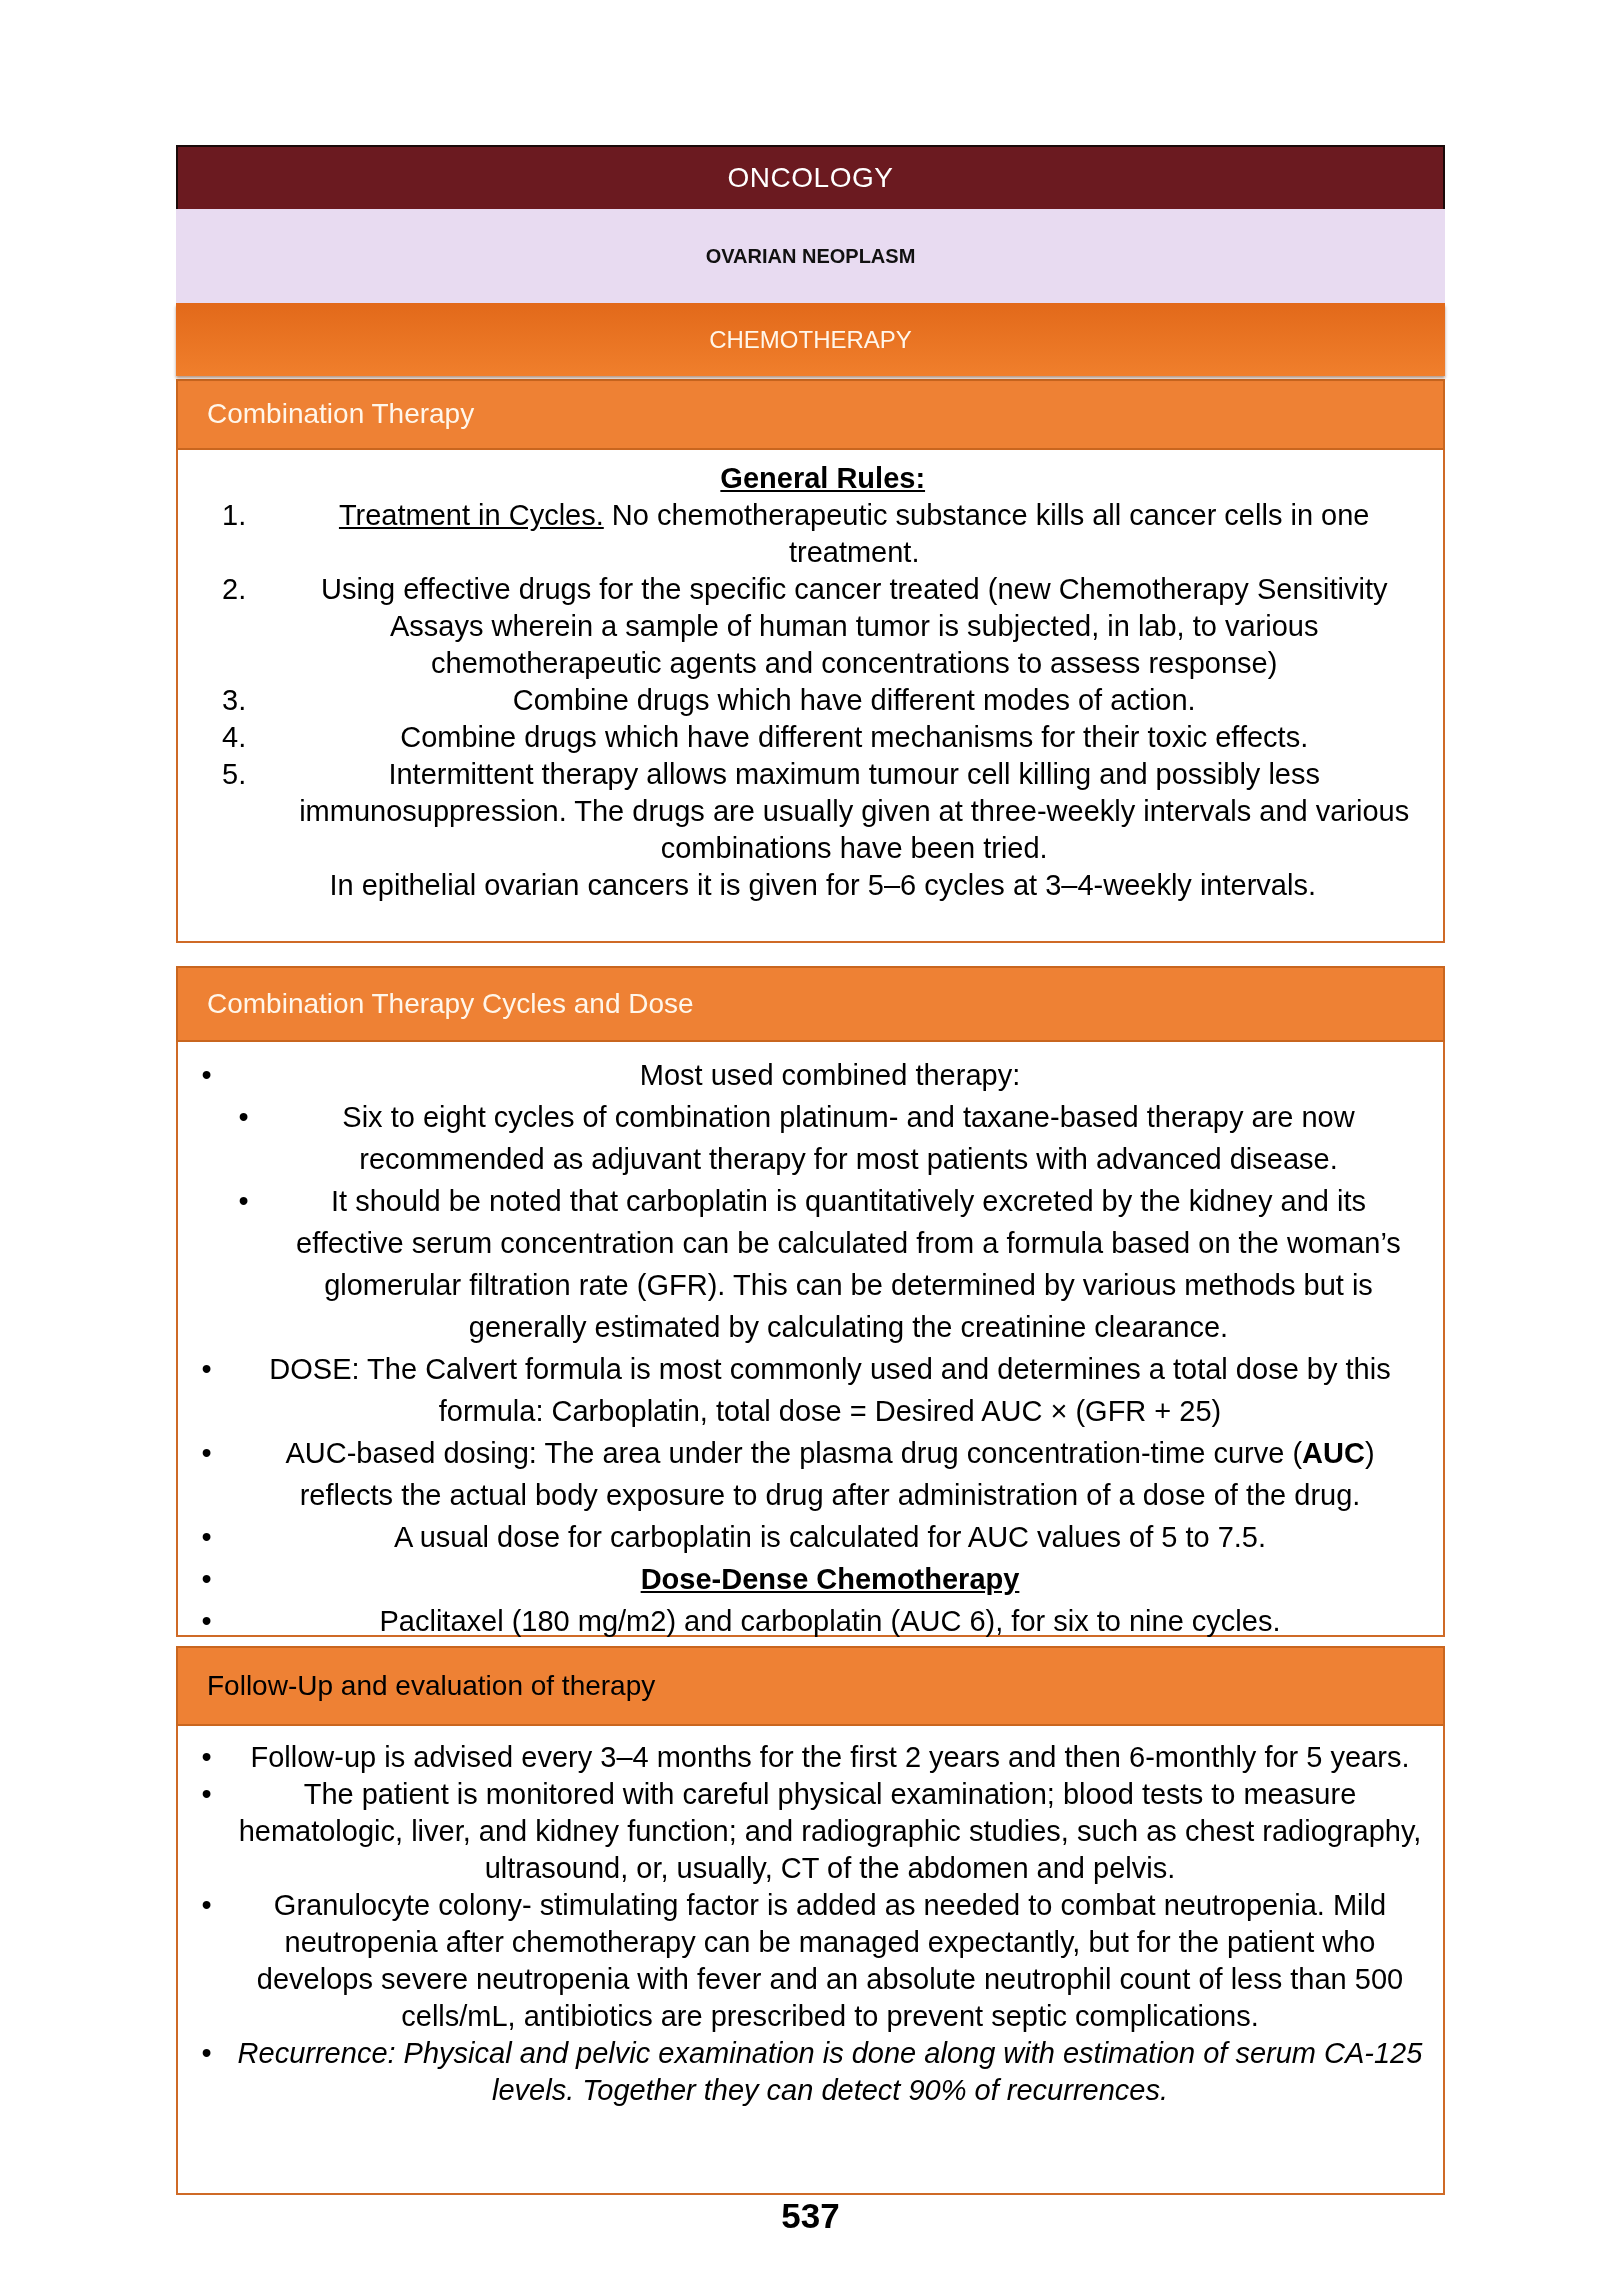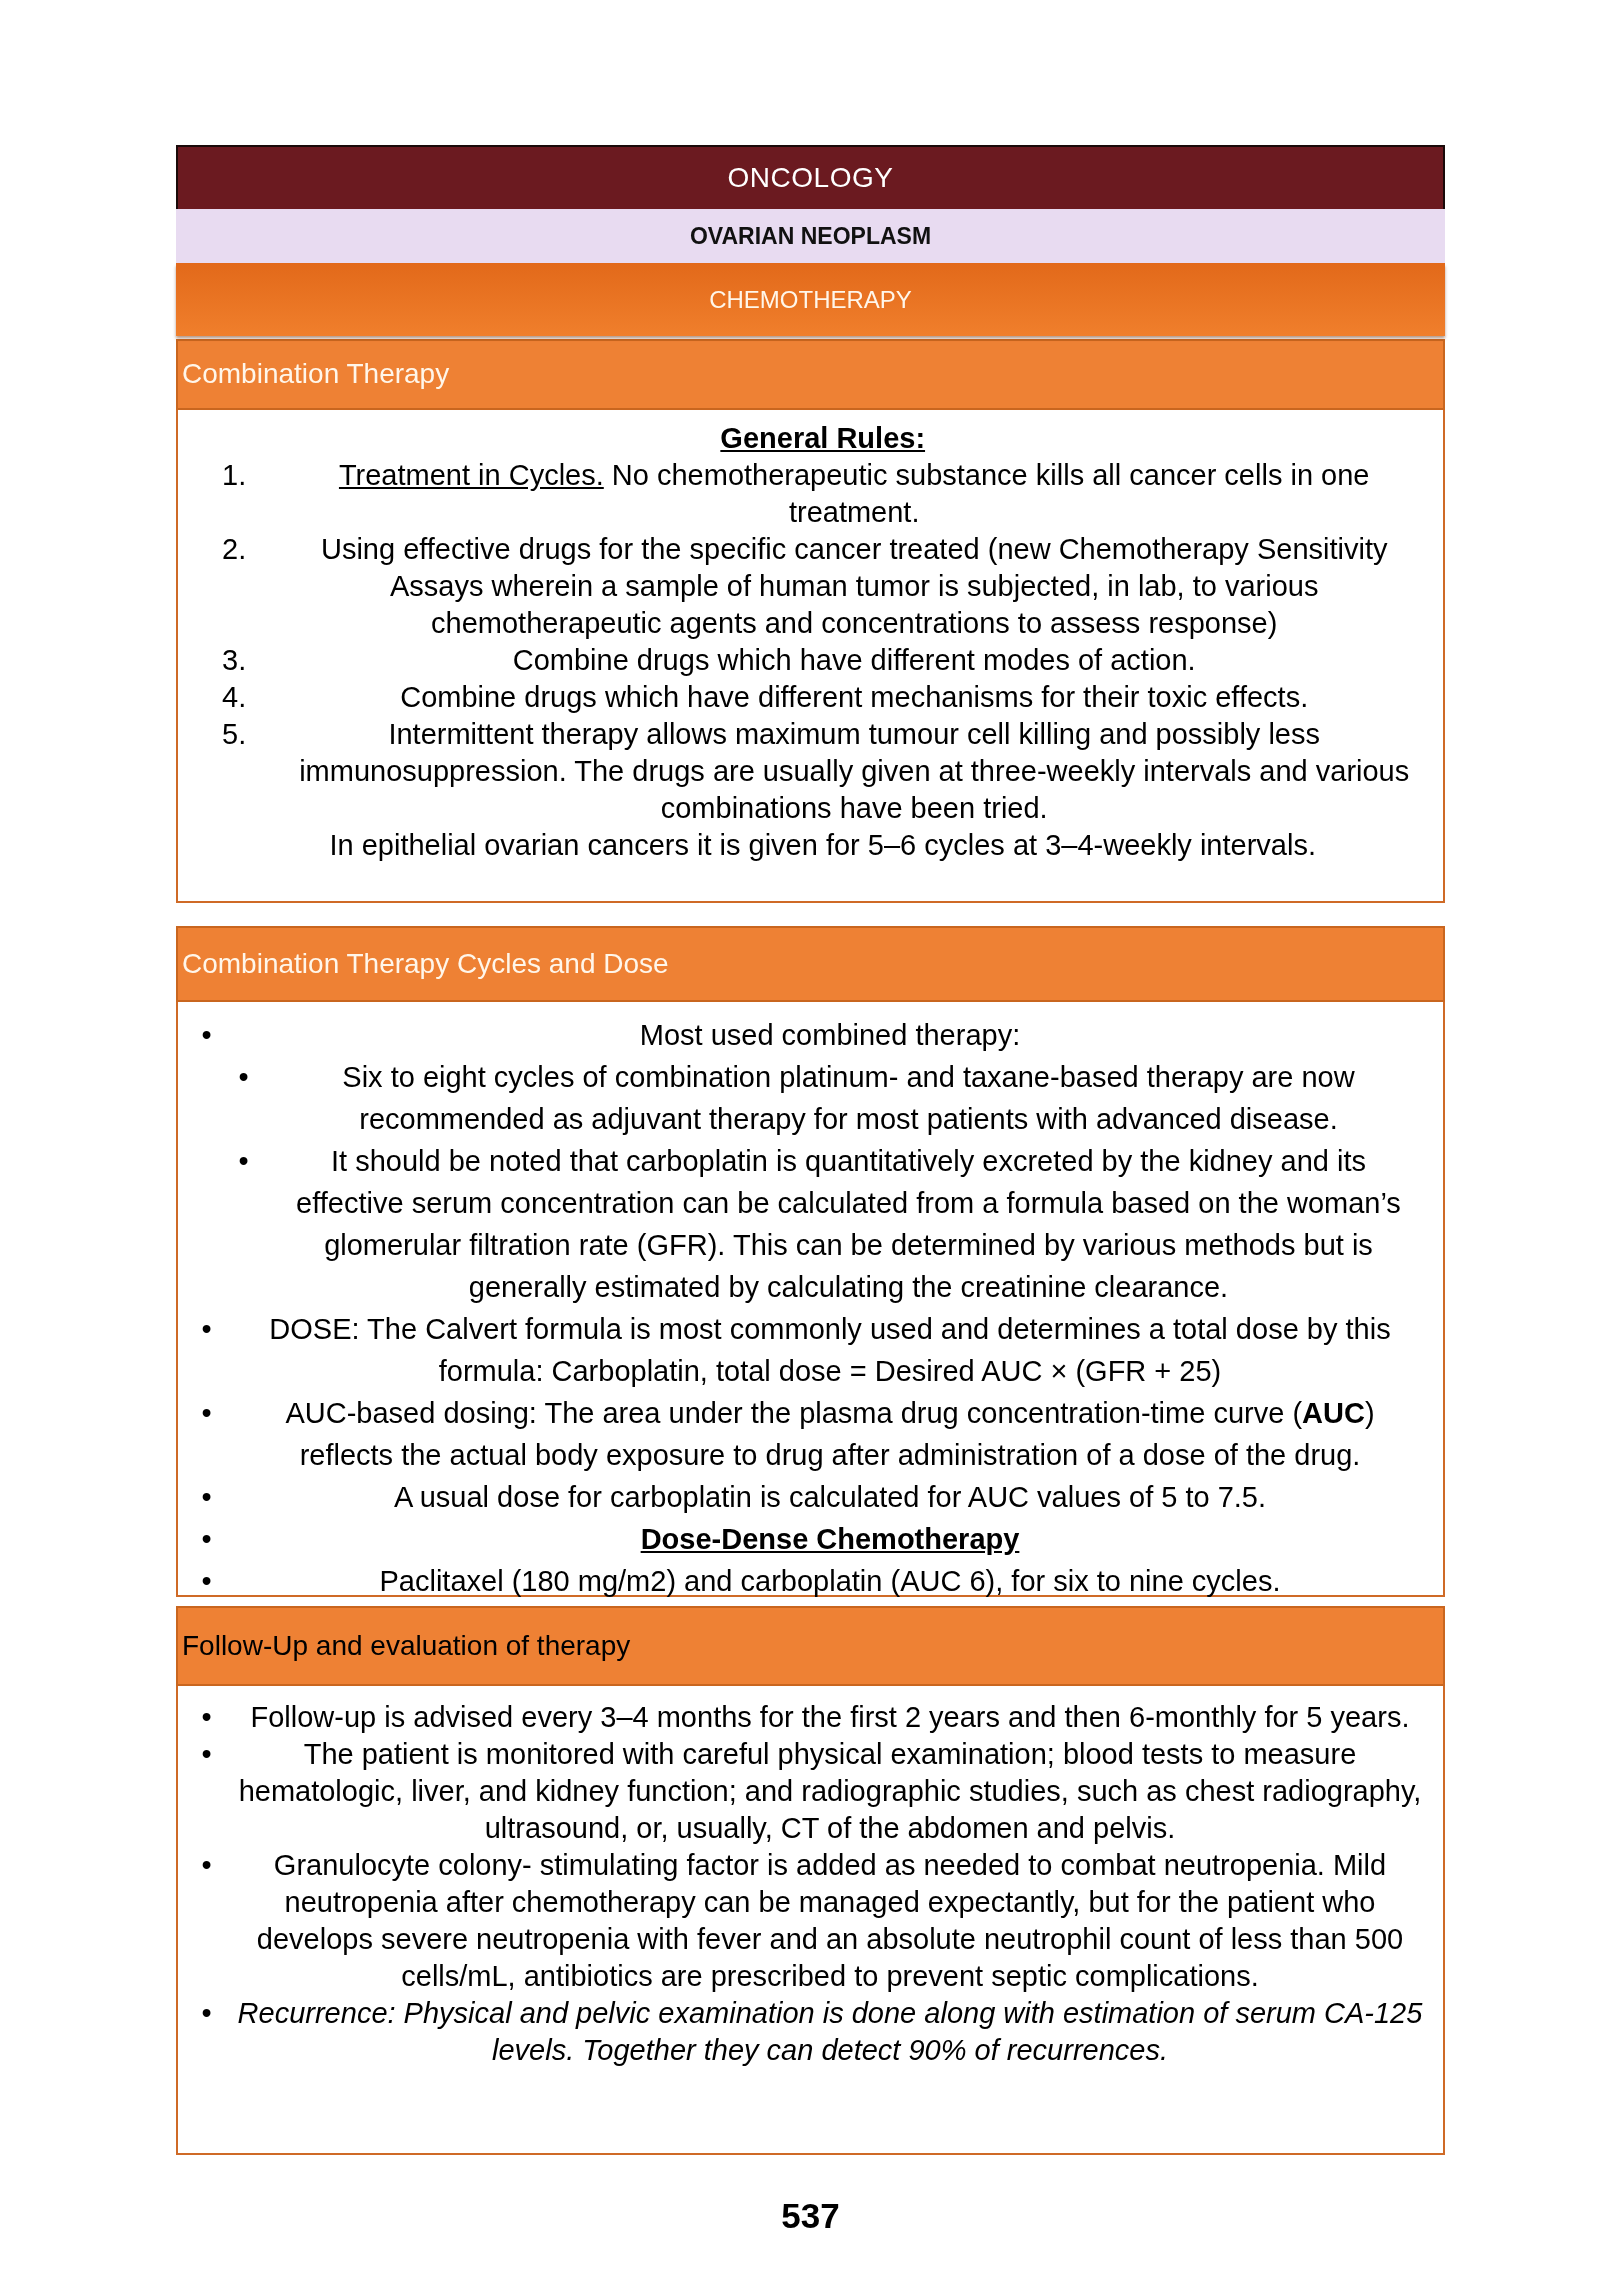--- a/index.html
+++ b/index.html
@@ -4,28 +4,28 @@
 <style>
   html, body { margin: 0; padding: 0; background: #ffffff; }
   body { width: 1621px; height: 2293px; position: relative; overflow: hidden;
          font-family: "Liberation Sans", "DejaVu Sans", sans-serif; color: #000; }
 
   .page { position: absolute; left: 176px; top: 145px; width: 1269px; text-align: center; }
 
   .bar { width: 100%; box-sizing: border-box; display: flex; align-items: center; justify-content: center; }
   .bar-dark { height: 64px; background: #6b1a20; border: 2px solid #1a0a0a; border-bottom: none;
               color: #ffffff; font-size: 28px; letter-spacing: 0.5px; }
-  .bar-lav { height: 54px; background: #e8dbf1; color: #111; font-weight: bold; font-size: 23px; }
+  .bar-lav { height: 94px; background: #e8dbf1; color: #111; font-weight: bold; font-size: 20px; }
   .bar-orange { height: 73px; background: linear-gradient(#e2691a, #f07f2c);
                 color: #fff6ea; font-size: 24px;
                 box-shadow: 0 2.9px 2.9px rgba(120,70,40,0.55); position: relative; z-index: 2; }
 
   .section-head { box-sizing: border-box; width: 100%; background: #ee8134;
                   border: 2px solid #c9661f; color: #fff6ea; font-size: 28px;
-                  display: flex; align-items: center; padding-left: 4px; }
+                  display: flex; align-items: center; padding-left: 29px; }
   .section-head.bold-head { color: #000000; }
 
   .section-body { box-sizing: border-box; width: 100%; background: #fff;
                   border: 2.9px solid #cf6a26; border-top: none;
                   font-size: 29px; line-height: 37px; padding: 9.8px 19.6px 0 21.6px; }
 
   .gr-title { font-weight: bold; text-decoration: underline; }
   .numlist { margin: 0; padding: 0; list-style: none; }
   .numlist li { position: relative; padding-left: 63px; }
   .numlist .num { position: absolute; left: 0; top: 0; }

